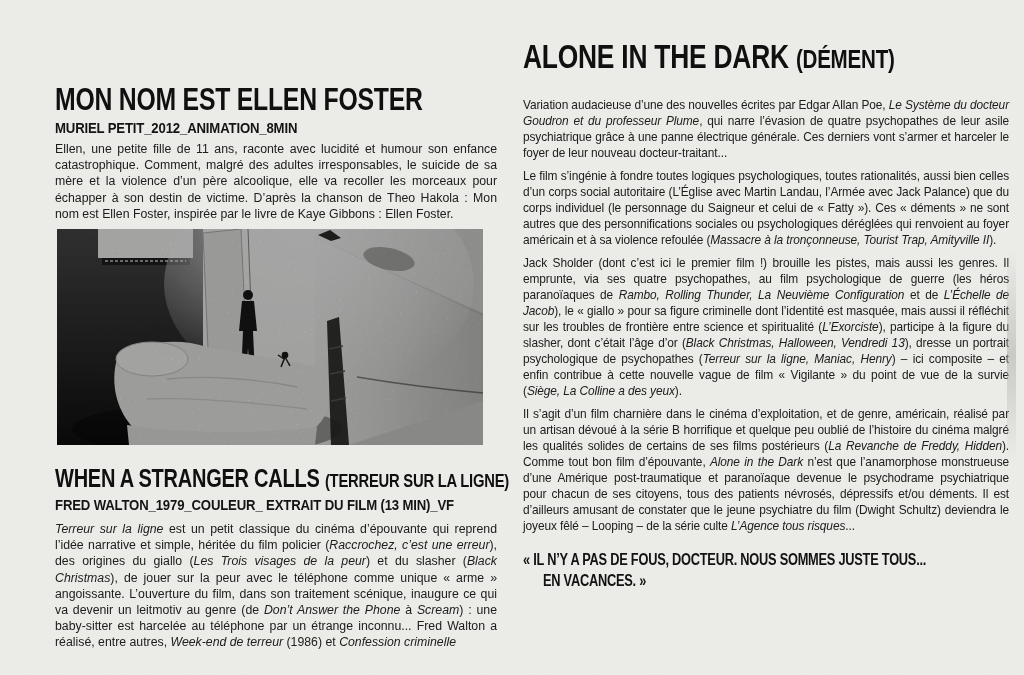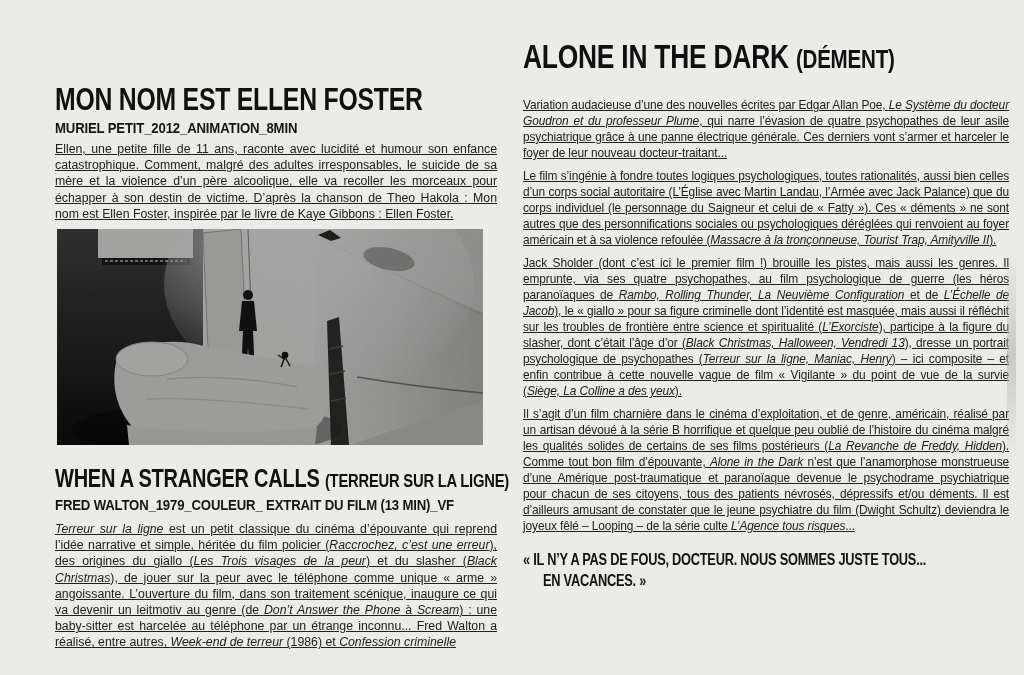--- a/index.html
+++ b/index.html
@@ -20,21 +20,21 @@
   .quote-top{font-weight:700;font-size:16.2px;line-height:23px;color:#141414;}
   .film-title{margin:0;font-weight:700;color:#121212;}
   .title-ellen{margin-top:37px;font-size:31px;line-height:34px;}
   .title-stranger{margin-top:20px;font-size:25px;line-height:27px;}
   .title-alone{font-size:33px;line-height:46px;}
   .paren{font-size:.74em;}
   .paren-big{font-size:.78em;}
   .credits{margin:1px 0 0 0;font-weight:700;font-size:15.5px;line-height:19px;color:#161616;}
   .credits-right{font-size:17.5px;line-height:21px;margin-top:2px;}
 
-  .body-text{margin:0;text-align:justify;font-size:12.3px;line-height:16.2px;color:#222;text-decoration:underline;}
+  .body-text{margin:0;text-align:justify;font-size:12.3px;line-height:16.2px;color:#222;}
   .body-right{font-size:11.9px;line-height:16px;letter-spacing:-.1px;}
   .syn{margin-top:4px;}
   .stranger-body{margin-top:7px;}
   .rp{margin-top:7px;}
   .rp-first{margin-top:15px;}
   .it{font-style:italic;}
 
   .epigraph{margin:21px 0 0 0;font-weight:700;font-style:italic;font-size:12.8px;line-height:17px;color:#1a1a1a;}
 
   .quote-bottom{margin-top:15px;font-weight:700;font-size:16px;line-height:21px;color:#141414;}

